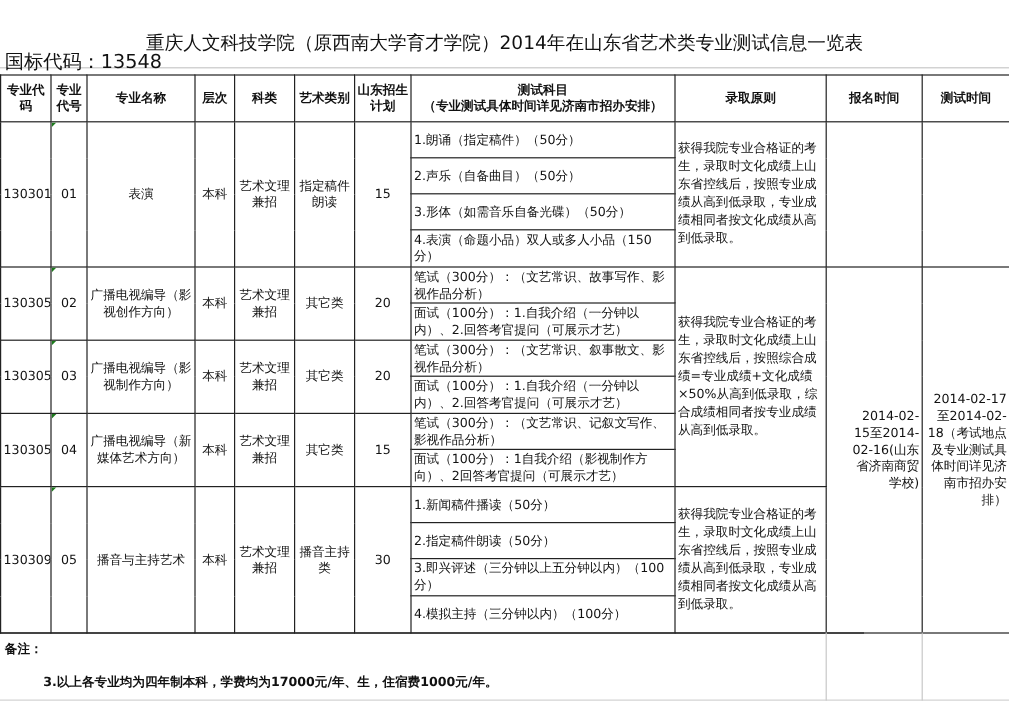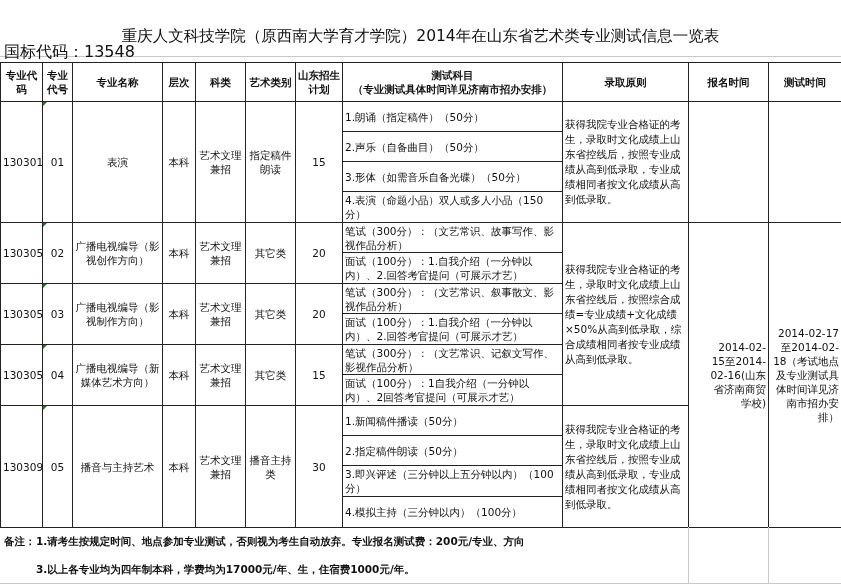--- a/index.html
+++ b/index.html
@@ -122,21 +122,21 @@
         <td class="c" rowspan="2">130305</td>
         <td class="c marker" rowspan="2">04</td>
         <td class="c" rowspan="2">广播电视编导（新媒体艺术方向）</td>
         <td class="c" rowspan="2">本科</td>
         <td class="c" rowspan="2">艺术文理兼招</td>
         <td class="c" rowspan="2">其它类</td>
         <td class="c" rowspan="2">15</td>
         <td class="sub">笔试（300分）：（文艺常识、记叙文写作、影视作品分析）</td>
       </tr>
       <tr style="height:31px">
-        <td class="sub">面试（100分）：1自我介绍（一分钟以内）、2回答考官提问（可展示才艺）</td>
+        <td class="sub">面试（100分）：1自我介绍（影视制作方向）、2回答考官提问（可展示才艺）</td>
       </tr>
 
       <tr style="height:30px">
         <td class="c" rowspan="4">130309</td>
         <td class="c marker" rowspan="4">05</td>
         <td class="c" rowspan="4">播音与主持艺术</td>
         <td class="c" rowspan="4">本科</td>
         <td class="c" rowspan="4">艺术文理兼招</td>
         <td class="c" rowspan="4">播音主持类</td>
         <td class="c" rowspan="4">30</td>
@@ -150,19 +150,18 @@
         <td class="sub">3.即兴评述（三分钟以上五分钟以内）（100分）</td>
       </tr>
       <tr style="height:31px">
         <td class="sub">4.模拟主持（三分钟以内）（100分）</td>
       </tr>
     </tbody>
   </table>
 
   <div class="notes">
     <div class="line" style="left:4px;top:6px;">备注：</div>
-    <div class="line" style="left:36px;top:6px;">1.请考生按规定时间、地点参加专业测试，否则视为考生自动放弃。专业报名测试费：200元/专业、方向</div>
     <div class="line" style="left:36px;top:34px;">3.以上各专业均为四年制本科，学费均为17000元/年、生，住宿费1000元/年。</div>
   </div>
   <div class="grid-v" style="left:688px;"></div>
   <div class="grid-v" style="left:768px;"></div>
   <div class="grid-h" style="top:583px;"></div>
 </div>
 
 </body></html>

